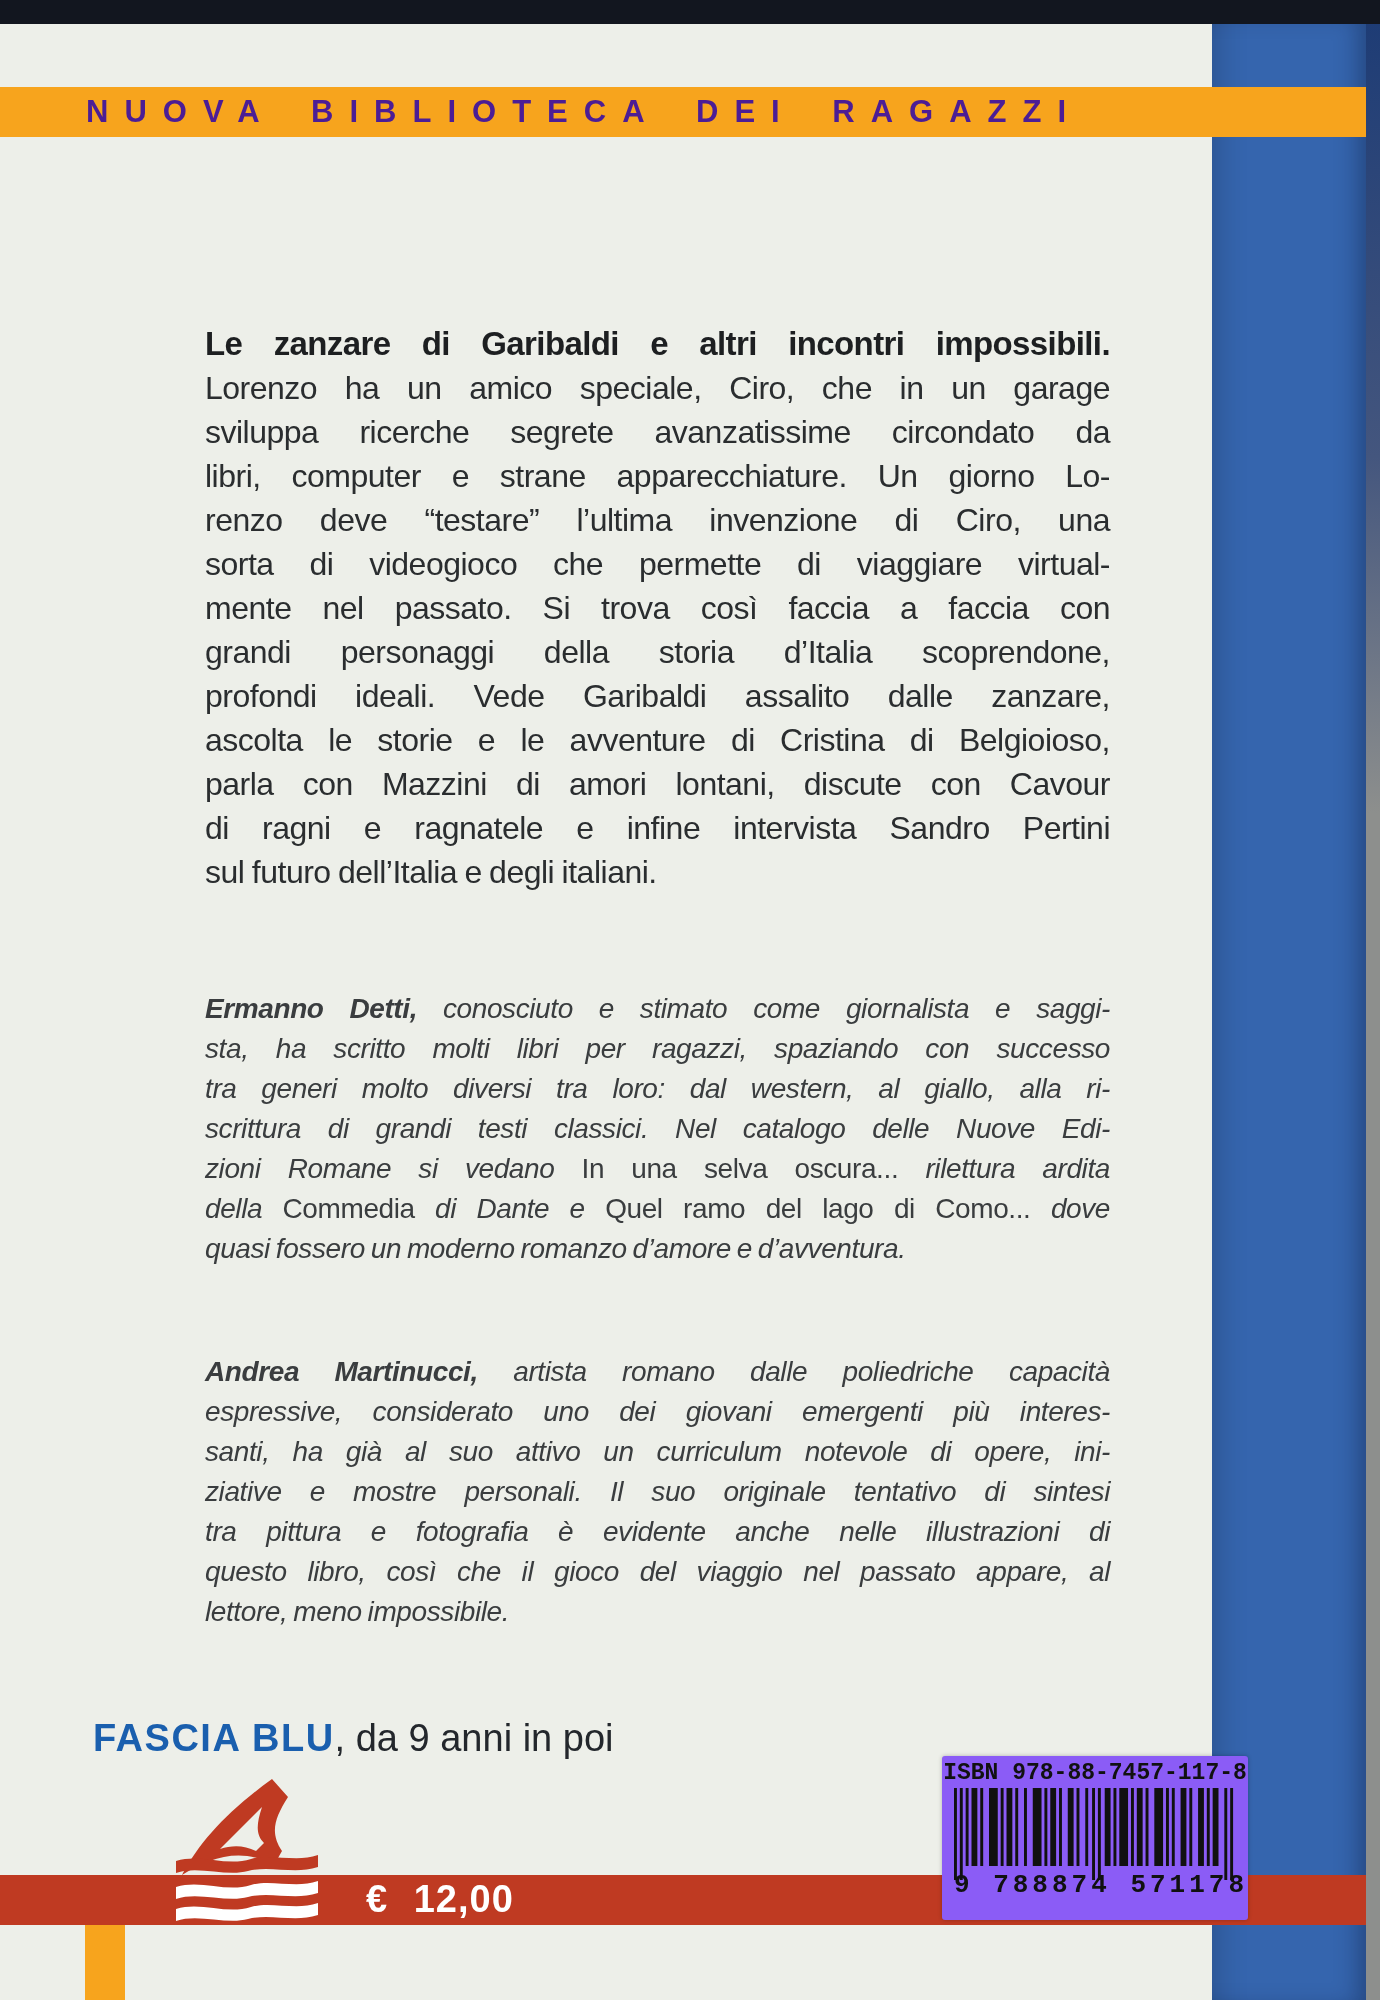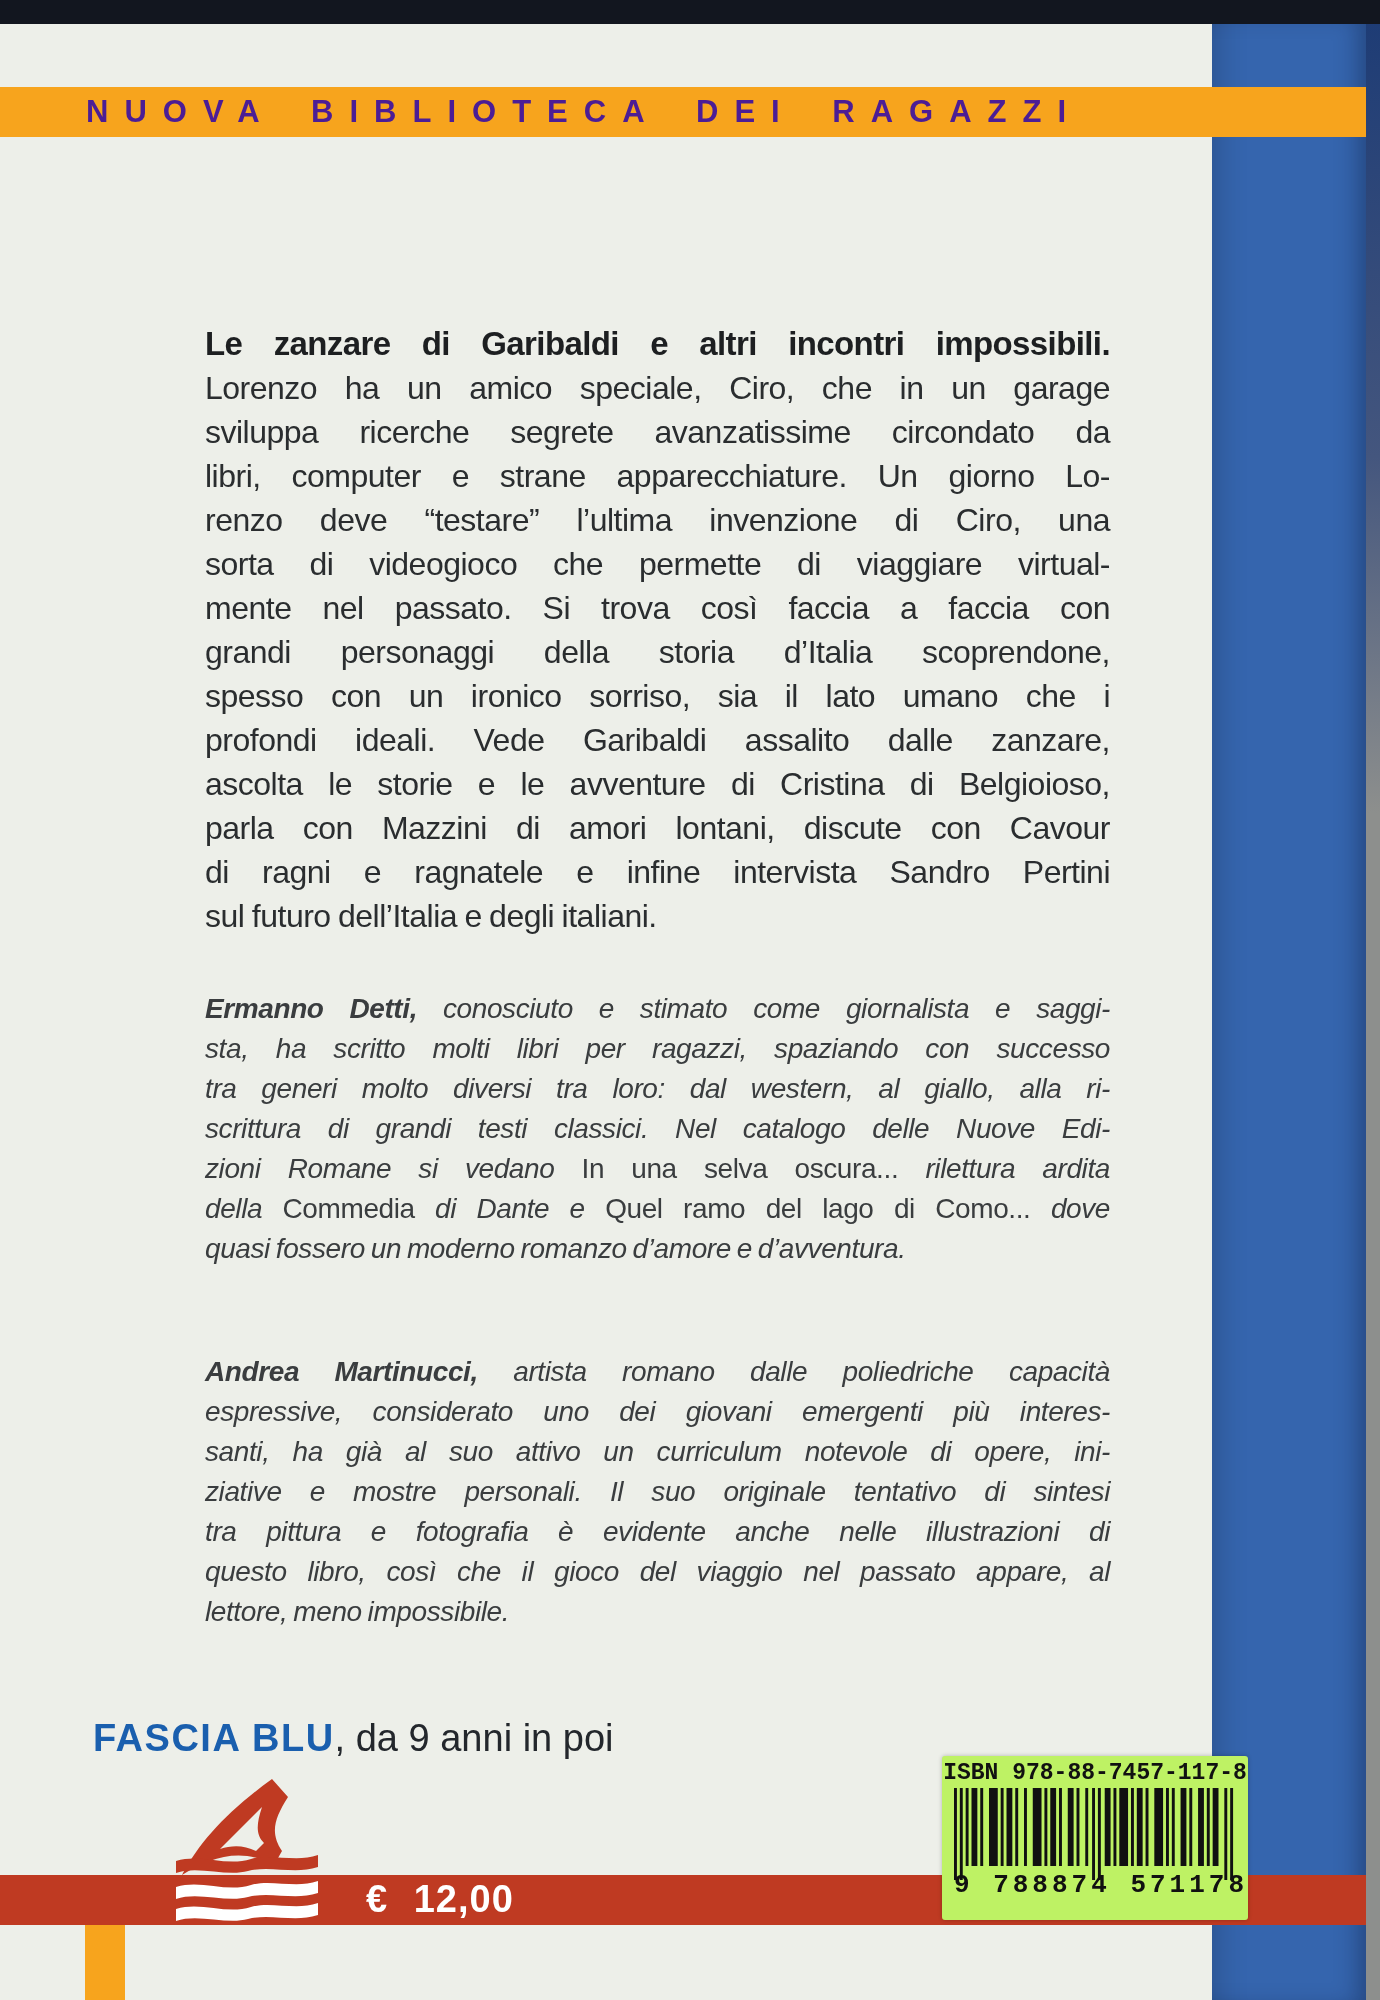--- a/index.html
+++ b/index.html
@@ -48,21 +48,21 @@
   .fascia .fascia-rest{color:#23272c;}
   
   .red-band{position:absolute;left:0;top:1875px;width:1380px;height:50px;background:#bf3a22;z-index:3;}
   .price{position:absolute;left:366px;top:1878px;z-index:4;color:#ffffff;font-weight:bold;
     font-size:38px;word-spacing:14px;letter-spacing:1px;}
   
   .orange-bottom-strip{position:absolute;left:85px;top:1925px;width:40px;height:75px;background:#f7a41d;z-index:2;}
   
   .logo{position:absolute;left:176px;top:1777px;width:142px;height:146px;z-index:4;}
   
-  .barcode-box{position:absolute;left:942px;top:1756px;width:306px;height:164px;background:#bef264;
+  .barcode-box{position:absolute;left:942px;top:1756px;width:306px;height:164px;background:#8b5cf6;
     z-index:4;border-radius:3px;box-shadow:0 0 4px rgba(0,0,0,.25);}
   .isbn-top{position:absolute;left:0;top:4px;width:100%;text-align:center;
     font-family:"Liberation Mono", monospace;font-size:23px;font-weight:bold;color:#111;}
   .bars{position:absolute;left:12px;top:32px;width:282px;height:100px;}
   .isbn-bottom{position:absolute;left:0;top:114px;width:100%;text-align:right;
     font-family:Liberation Mono, monospace;font-size:26px;font-weight:bold;letter-spacing:4px;color:#111;}
 </style>
 </head>
 <body>
 
@@ -79,21 +79,20 @@
   <div class="blurb">
     <div class="title jline">Le zanzare di Garibaldi e altri incontri impossibili.</div>
     <div class="lines body-lines">
         <div class="line">Lorenzo ha un amico speciale, Ciro, che in un garage</div>
         <div class="line">sviluppa ricerche segrete avanzatissime circondato da</div>
         <div class="line">libri, computer e strane apparecchiature. Un giorno Lo-</div>
         <div class="line">renzo deve “testare” l’ultima invenzione di Ciro, una</div>
         <div class="line">sorta di videogioco che permette di viaggiare virtual-</div>
         <div class="line">mente nel passato. Si trova così faccia a faccia con</div>
         <div class="line">grandi personaggi della storia d’Italia scoprendone,</div>
-        <div class="line">spesso con un ironico sorriso, sia il lato umano che i</div>
         <div class="line">profondi ideali. Vede Garibaldi assalito dalle zanzare,</div>
         <div class="line">ascolta le storie e le avventure di Cristina di Belgioioso,</div>
         <div class="line">parla con Mazzini di amori lontani, discute con Cavour</div>
         <div class="line">di ragni e ragnatele e infine intervista Sandro Pertini</div>
         <div class="line">sul futuro dell’Italia e degli italiani.</div>
       </div>
   </div>
 
   <div class="bio bio1 lines">
       <div class="line"><span class="seg-bi">Ermanno Detti,</span><span class="seg-i"> conosciuto e stimato come giornalista e saggi-</span></div>

